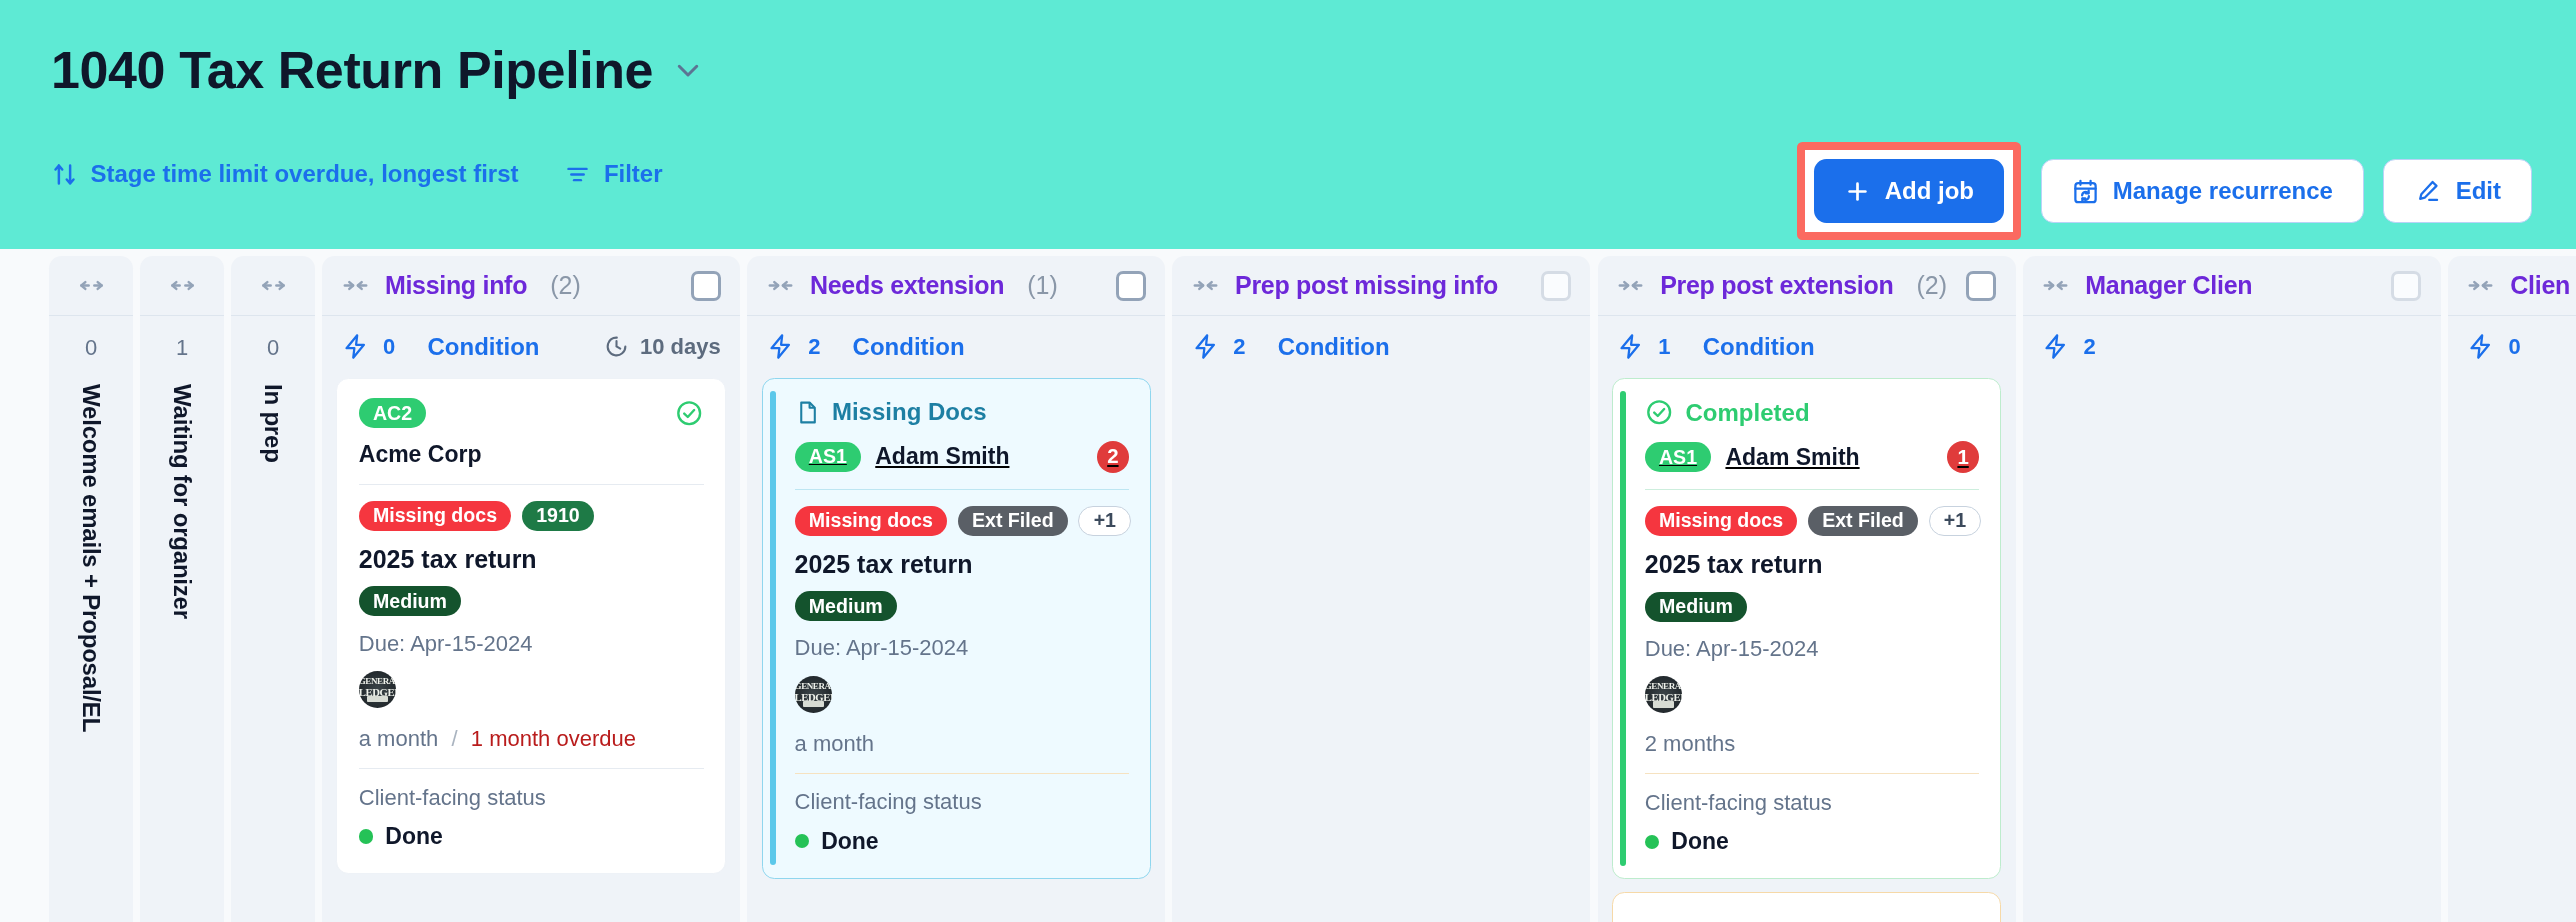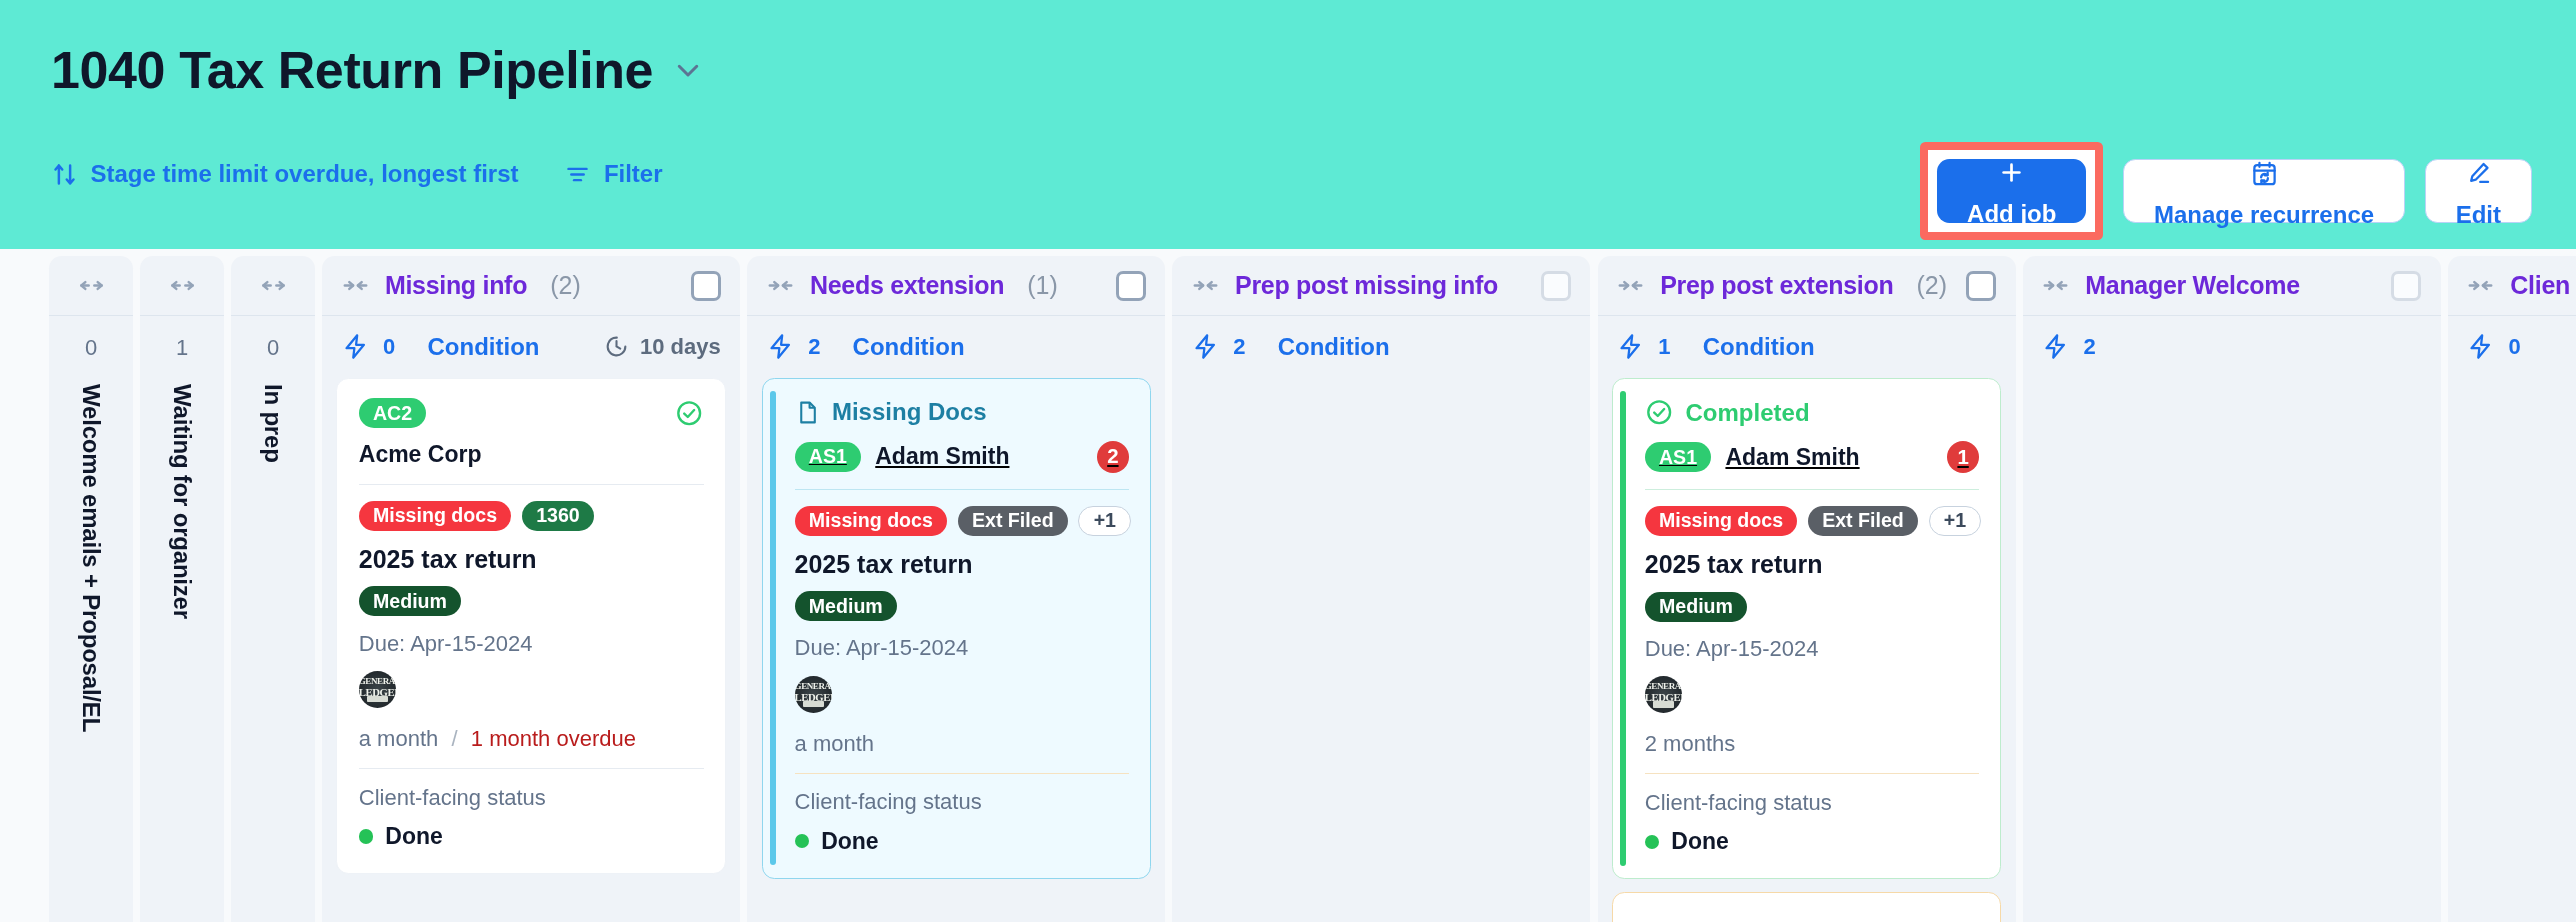--- a/index.html
+++ b/index.html
@@ -18,21 +18,21 @@
   .chev-down { width: 30px; height: 30px; display:block; }
 
   .toolbar-row { position: absolute; left: 51px; top: 160px; display:flex; align-items:center; gap: 46px; }
   .tool-link { display:flex; align-items:center; gap:12.4px; color:#1b6feb; font-size:24px; font-weight:700; cursor:pointer;justify-content:space-between; }
   .tool-link .ic { width: 27px; height: 27px; display:block; }
 
   .actions-row { position:absolute; right: 44px; top: 142px; display:flex; align-items:center; gap: 19.6px; }
   .btn {
     display:flex; align-items:center; gap:14.2px;
     height: 64px; padding: 0 30px; border-radius: 12.4px;
-    font-size: 24px; font-weight: 700; cursor:pointer; white-space:nowrap;flex-direction:column;
+    font-size: 24px; font-weight: 700; cursor:pointer; white-space:nowrap;
   }
   .btn-primary { background:#1b6feb; color:#fff; border: none; }
   .btn-outline { background:#ffffff; color:#1b6feb; border: 1.8px solid #b9d2f7; }
   .btn .ic { width: 27px; height: 27px; display:block; flex:none; }
   .hl-wrap { position: relative; padding: 9px; border: 8px solid #fb6a60; border-radius: 5.3px; background:#fff; }
 
   
   .board { position:absolute; left: 0; top: 256px; width: 2576px; height: 667px; display:flex; gap:7.1px; padding-left:49px; }
 
   .col-narrow {
@@ -306,21 +306,21 @@
             <svg class="check-circle" viewBox="0 0 24 24" fill="none" stroke="#2ecc71" stroke-width="2">
                 <circle cx="12" cy="12" r="9.2"></circle>
                 <polyline points="7.8 12.3 10.8 15.2 16.2 9.3" stroke-linecap="round" stroke-linejoin="round"></polyline>
               </svg>
           </span>
         </div>
         <div class="person-name" style="margin-top:12.4px">Acme Corp</div>
         <div class="hr"></div>
         <div class="tag-row">
           <span class="pill red">Missing docs</span>
-          <span class="pill green-dark">1360</span>
+          <span class="pill green-dark">1910</span>
         </div>
         <div class="job-name">2025 tax return</div>
         <div class="prio"><span class="pill amber">Medium</span></div>
         <div class="due">Due: Apr-15-2024</div>
         <div class="ledger-logo">
           <span class="t1">GENERAL</span>
           <span class="t2">LEDGER</span>
           <span class="bar"></span>
         </div>
         <div class="elapsed">
@@ -505,21 +505,21 @@
   <div class="col">
     <div class="col-head">
       <span>
         <svg class="collapse-ic" viewBox="0 0 24 24" fill="none" stroke="#93a3b8" stroke-width="2.2" stroke-linecap="round" stroke-linejoin="round">
             <line x1="2.5" y1="12" x2="9.5" y2="12"></line>
             <polyline points="6.5 9 10 12 6.5 15"></polyline>
             <line x1="21.5" y1="12" x2="14.5" y2="12"></line>
             <polyline points="17.5 9 14 12 17.5 15"></polyline>
           </svg>
       </span>
-      <span class="col-title">Manager Welcome</span>
+      <span class="col-title">Manager Clien</span>
       <span class="col-count"></span>
       <span class="col-check light"></span>
     </div>
     <div class="col-divider"></div>
     <div class="col-meta">
       <span>
         <svg class="bolt" viewBox="0 0 24 24" fill="none" stroke="#1b6feb" stroke-width="2" stroke-linejoin="round">
             <polygon points="13.5 2 4 13.5 11 13.5 10 22 19.5 10.5 12.5 10.5"></polygon>
           </svg>
       </span>

